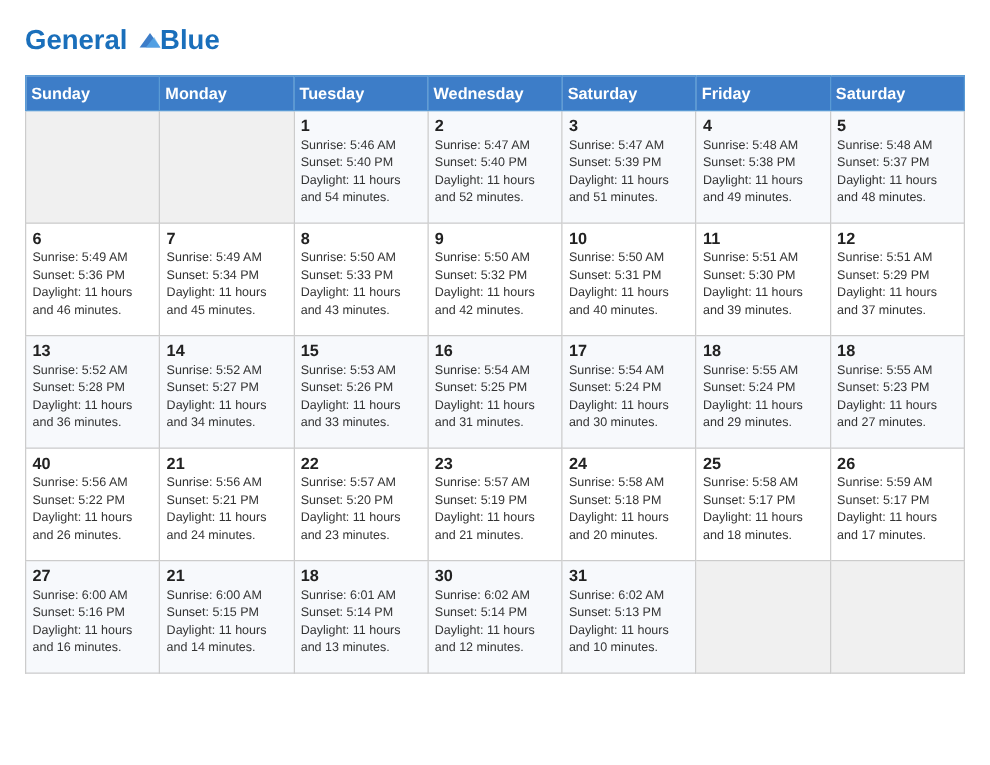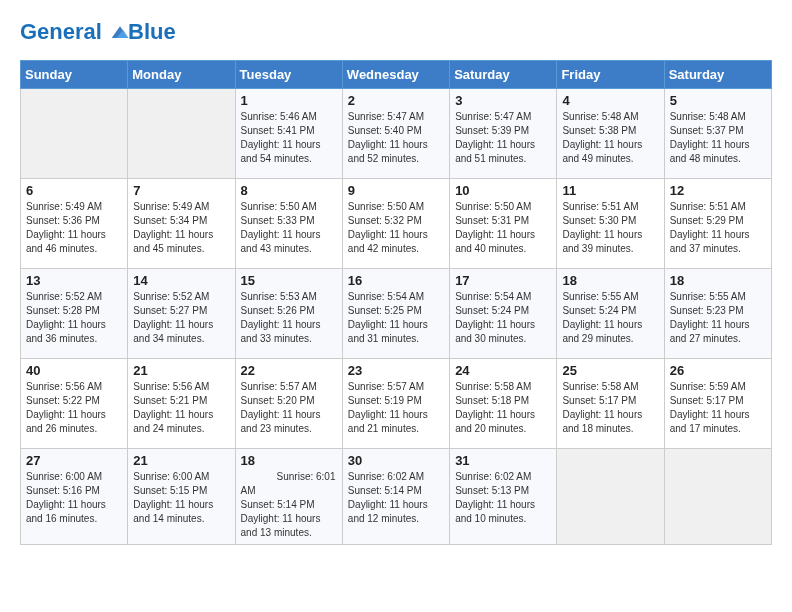--- a/index.html
+++ b/index.html
@@ -114,21 +114,21 @@
         <th>Saturday</th>
         <th>Friday</th>
         <th>Saturday</th>
       </tr>
   </thead>
   <tbody id="calendar-body">
       <tr>
         <td class="empty"></td>
         <td class="empty"></td>
         <td><span class="day-num">1</span><span class="cell-text" style="white-space: pre-line;">Sunrise: 5:46 AM
-Sunset: 5:41 PM
+Sunset: 5:40 PM
 Daylight: 11 hours and 54 minutes.</span></td>
         <td><span class="day-num">2</span><span class="cell-text" style="white-space: pre-line;">Sunrise: 5:47 AM
 Sunset: 5:40 PM
 Daylight: 11 hours and 52 minutes.</span></td>
         <td><span class="day-num">3</span><span class="cell-text" style="white-space: pre-line;">Sunrise: 5:47 AM
 Sunset: 5:39 PM
 Daylight: 11 hours and 51 minutes.</span></td>
         <td><span class="day-num">4</span><span class="cell-text" style="white-space: pre-line;">Sunrise: 5:48 AM
 Sunset: 5:38 PM
 Daylight: 11 hours and 49 minutes.</span></td>
@@ -205,21 +205,21 @@
 Sunset: 5:17 PM
 Daylight: 11 hours and 17 minutes.</span></td>
       </tr>
       <tr>
         <td><span class="day-num">27</span><span class="cell-text" style="white-space: pre-line;">Sunrise: 6:00 AM
 Sunset: 5:16 PM
 Daylight: 11 hours and 16 minutes.</span></td>
         <td><span class="day-num">21</span><span class="cell-text" style="white-space: pre-line;">Sunrise: 6:00 AM
 Sunset: 5:15 PM
 Daylight: 11 hours and 14 minutes.</span></td>
-        <td><span class="day-num">18</span><span class="cell-text" style="white-space: pre-line; margin-left: 36px;">Sunrise: 6:01 AM
+        <td><span class="day-num">18</span><span class="cell-text" style="white-space: pre-line;">Sunrise: 6:01 AM
 Sunset: 5:14 PM
 Daylight: 11 hours and 13 minutes.</span></td>
         <td><span class="day-num">30</span><span class="cell-text" style="white-space: pre-line;">Sunrise: 6:02 AM
 Sunset: 5:14 PM
 Daylight: 11 hours and 12 minutes.</span></td>
         <td><span class="day-num">31</span><span class="cell-text" style="white-space: pre-line;">Sunrise: 6:02 AM
 Sunset: 5:13 PM
 Daylight: 11 hours and 10 minutes.</span></td>
         <td class="empty"></td>
         <td class="empty"></td>

